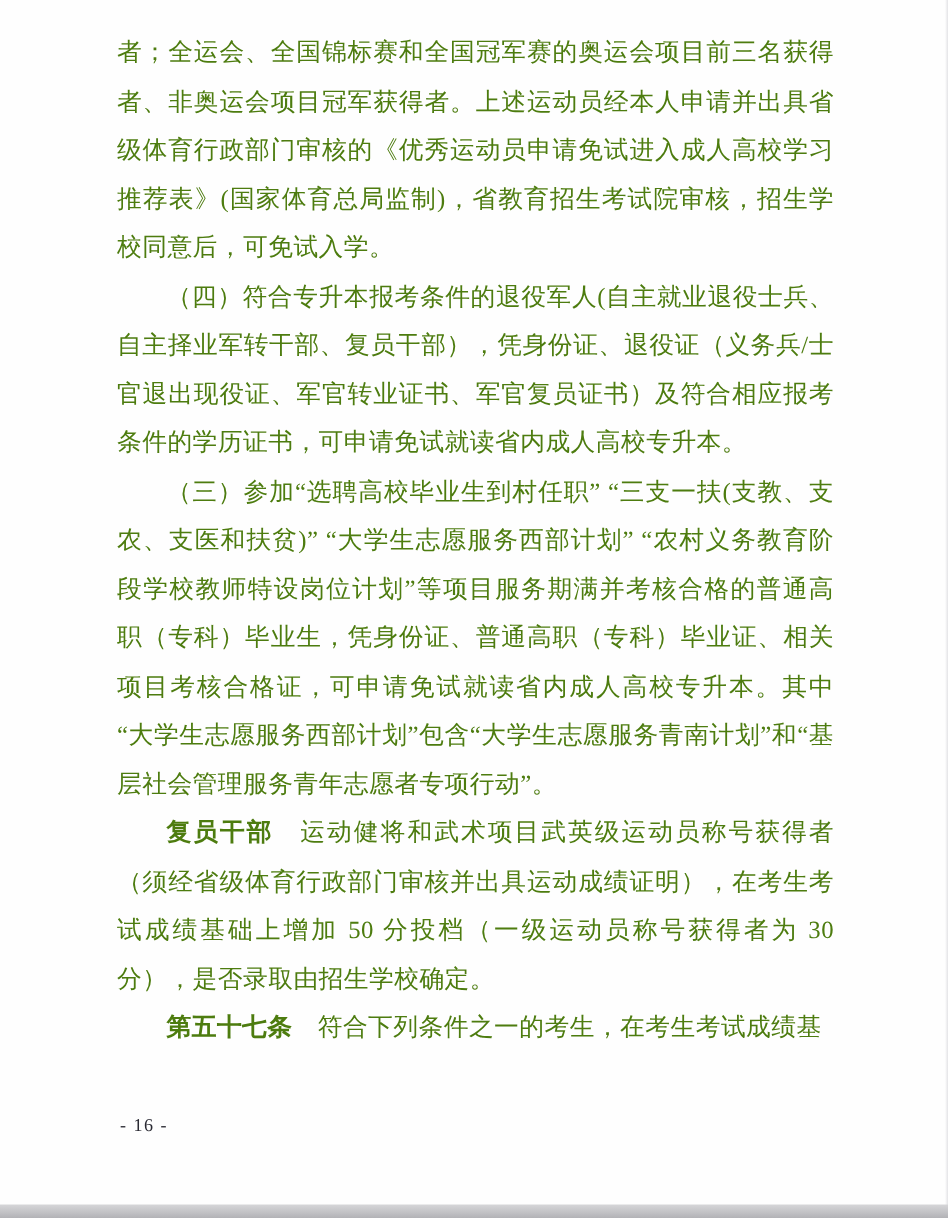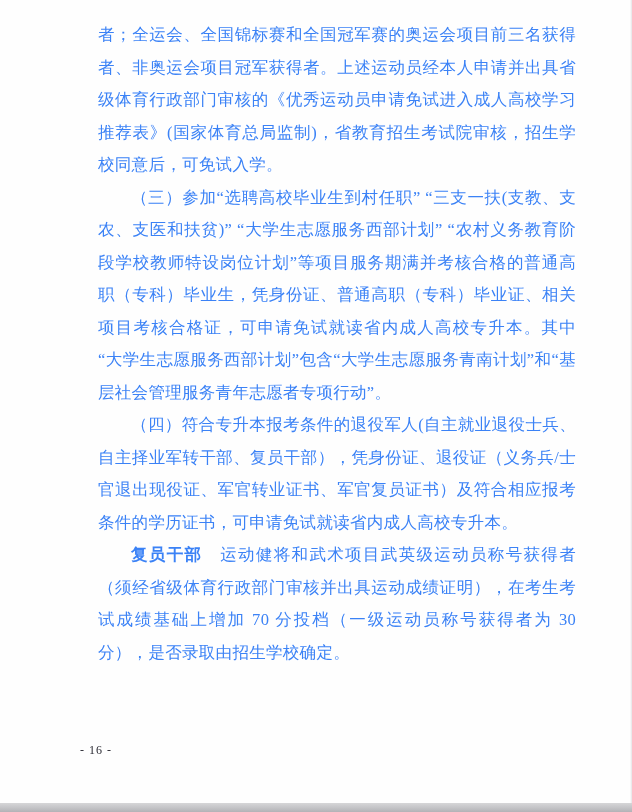--- a/index.html
+++ b/index.html
@@ -15,25 +15,24 @@
     overflow: hidden;
     font-family: "Liberation Serif", "DejaVu Serif", serif;
   }
   .text-block {
     position: absolute;
     left: 78px;
     top: 19px;
     width: 478px;
     font-size: 16.5px;
     line-height: 32.5px;
-    color: #3b82f6;
+    color: #4d7c0f;
     text-align: justify;
     text-justify: inter-ideograph;
     letter-spacing: 0.3px;
-    margin-left: 20px;
   }
   .para {
     margin: 0;
     padding: 0;
   }
   .para.indent {
     text-indent: 2em;
   }
   .lead {
     font-weight: bold;
@@ -66,22 +65,23 @@
     height: 812px;
     background: linear-gradient(to right, rgba(210,210,214,0), #e3e3e6);
   }
 </style>
 </head>
 <body>
 
 <div class="page">
   <main class="text-block">
     <p class="para"><span>者；全运会、全国锦标赛和全国冠军赛的奥运会项目前三名获得者、非奥运会项目冠军获得者。上述运动员经本人申请并出具省级体育行政部门审核的《优秀运动员申请免试进入成人高校学习推荐表》(国家体育总局监制)，省教育招生考试院审核，招生学校同意后，可免试入学。</span></p>
+    <p class="para indent"><span>（四）符合专升本报考条件的退役军人(自主就业退役士兵、自主择业军转干部、复员干部），凭身份证、退役证（义务兵/士官退出现役证、军官转业证书、军官复员证书）及符合相应报考条件的学历证书，可申请免试就读省内成人高校专升本。</span></p>
     <p class="para indent"><span>（三）参加“选聘高校毕业生到村任职” “三支一扶(支教、支农、支医和扶贫)” “大学生志愿服务西部计划” “农村义务教育阶段学校教师特设岗位计划”等项目服务期满并考核合格的普通高职（专科）毕业生，凭身份证、普通高职（专科）毕业证、相关项目考核合格证，可申请免试就读省内成人高校专升本。其中“大学生志愿服务西部计划”包含“大学生志愿服务青南计划”和“基层社会管理服务青年志愿者专项行动”。</span></p>
-    <p class="para indent"><span>（四）符合专升本报考条件的退役军人(自主就业退役士兵、自主择业军转干部、复员干部），凭身份证、退役证（义务兵/士官退出现役证、军官转业证书、军官复员证书）及符合相应报考条件的学历证书，可申请免试就读省内成人高校专升本。</span></p>
-    <p class="para indent"><b class="lead">复员干部　</b><span>运动健将和武术项目武英级运动员称号获得者（须经省级体育行政部门审核并出具运动成绩证明），在考生考试成绩基础上增加 70 分投档（一级运动员称号获得者为 30 分），是否录取由招生学校确定。</span></p>
+    <p class="para indent"><b class="lead">复员干部　</b><span>运动健将和武术项目武英级运动员称号获得者（须经省级体育行政部门审核并出具运动成绩证明），在考生考试成绩基础上增加 50 分投档（一级运动员称号获得者为 30 分），是否录取由招生学校确定。</span></p>
+    <p class="para indent"><b class="lead">第五十七条　</b><span>符合下列条件之一的考生，在考生考试成绩基</span></p>
   </main>
 
   <div class="page-footer">- 16 -</div>
 
   <div class="scan-edge-right"></div>
   <div class="scan-edge-bottom"></div>
 </div>
 
 </body></html>

